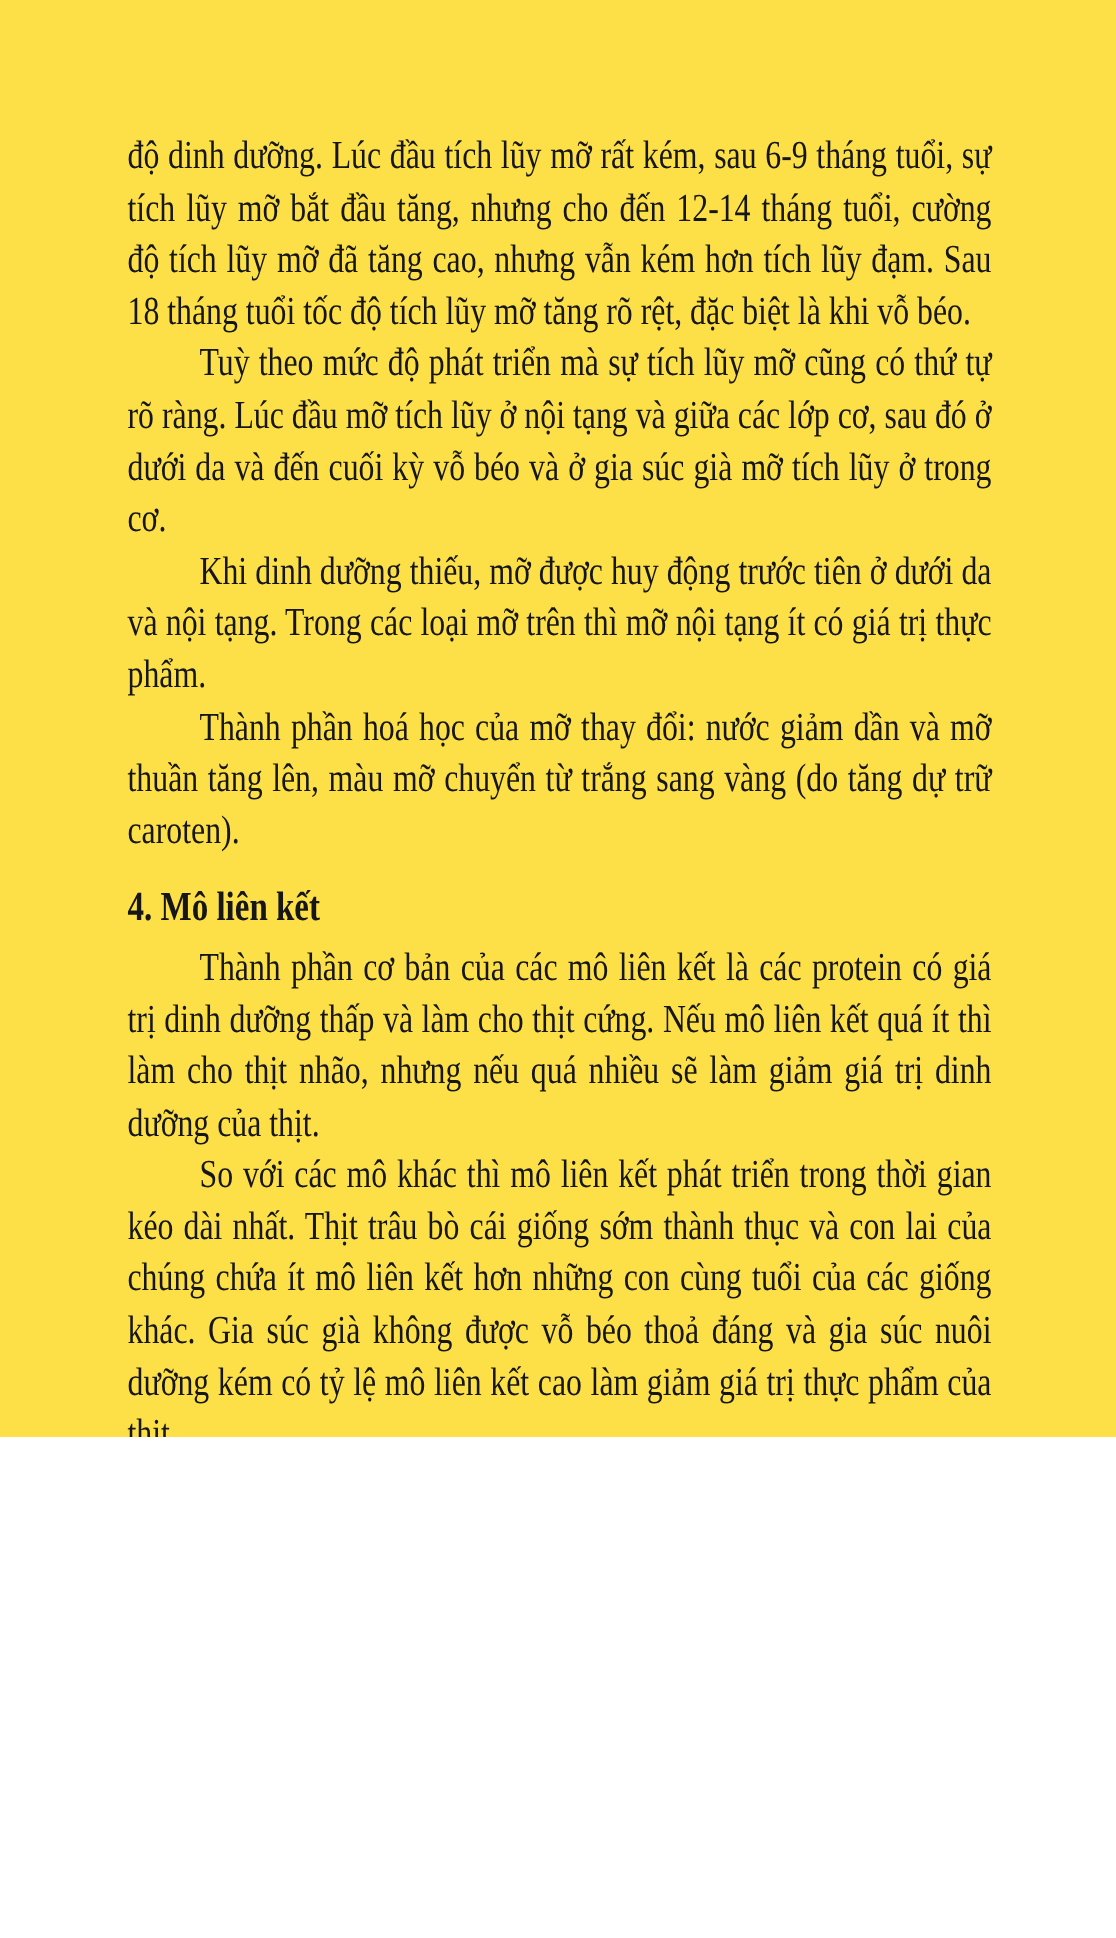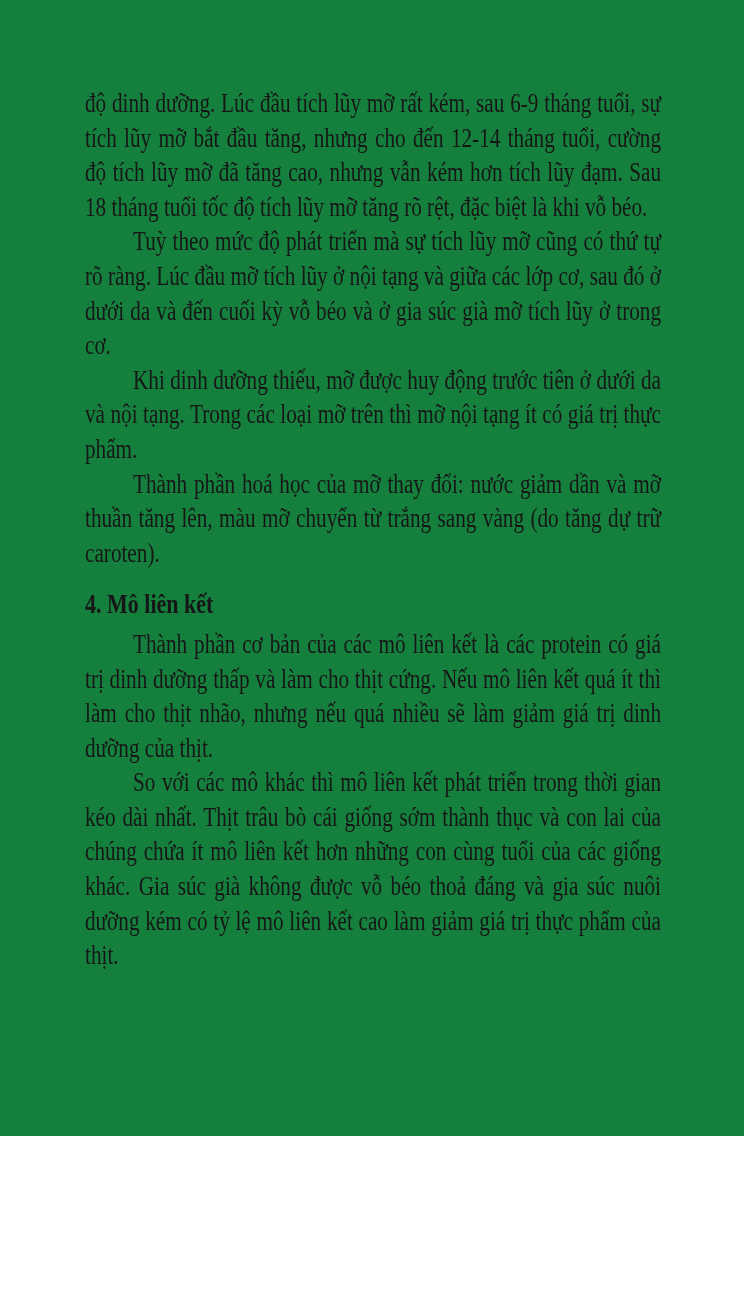--- a/index.html
+++ b/index.html
@@ -3,22 +3,22 @@
 <meta charset="utf-8">
 <style>
   html, body {
     margin: 0;
     padding: 0;
     background: #ffffff;
   }
   .page {
     position: relative;
     width: 744px;
-    height: 1136px;
-    background: #15803d;
+    height: 958px;
+    background: #fde047;
     overflow: hidden;
     font-family: "Liberation Serif", serif;
     color: #161616;
   }
   
   .content {
     position: absolute;
     top: 86px;
     left: 85px;
     width: 720px;               

